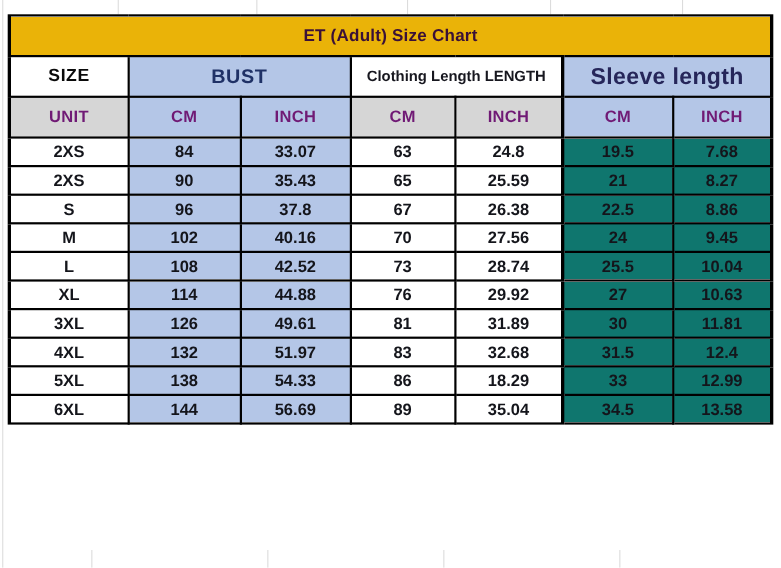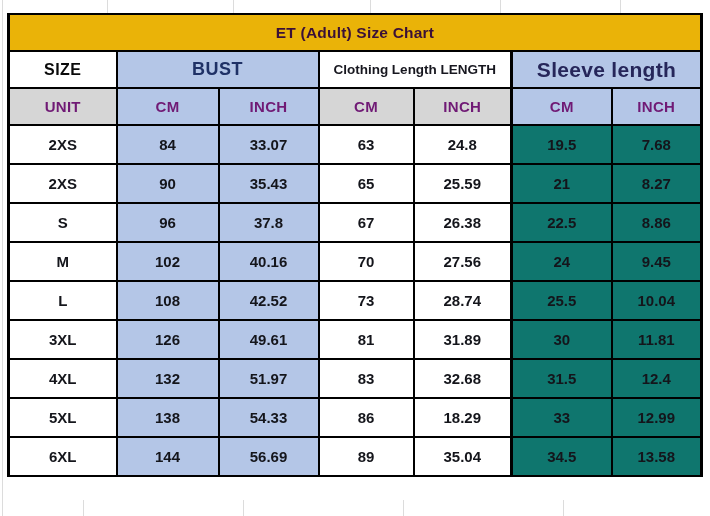--- a/index.html
+++ b/index.html
@@ -37,21 +37,21 @@
     white-space: nowrap;
   }
   
   .size-chart .sec-sleeve { border-left-width: 3px; }
   .size-chart tr > *:first-child { border-left-width: 3px; }
   .size-chart tr > *:last-child { border-right-width: 3px; }
 
   tr.row-title    { height: 37px; }
   tr.row-groups   { height: 37px; }
   tr.row-units    { height: 37px; }
-  tr.row-data     { height: 39px; }
+  tr.row-data     { height: 26px; }
 
   .bg-blue { background: #b4c6e7; }
   .bg-gray { background: #d6d6d6; }
   .bg-white { background: #ffffff; }
 
   .title-cell {
     font-size: 15.5px;
     font-weight: bold;
     color: #3a1038;
     letter-spacing: 0.2px;
@@ -182,20 +182,29 @@
       <tr class="row-data">
         <td class="c0">L</td>
         <td class="c1">108</td>
         <td class="c2">42.52</td>
         <td class="c3">73</td>
         <td class="c4">28.74</td>
         <td class="c5 sec-sleeve">25.5</td>
         <td class="c6">10.04</td>
       </tr>
       <tr class="row-data">
+        <td class="c0">XL</td>
+        <td class="c1">114</td>
+        <td class="c2">44.88</td>
+        <td class="c3">76</td>
+        <td class="c4">29.92</td>
+        <td class="c5 sec-sleeve">27</td>
+        <td class="c6">10.63</td>
+      </tr>
+      <tr class="row-data">
         <td class="c0">3XL</td>
         <td class="c1">126</td>
         <td class="c2">49.61</td>
         <td class="c3">81</td>
         <td class="c4">31.89</td>
         <td class="c5 sec-sleeve">30</td>
         <td class="c6">11.81</td>
       </tr>
       <tr class="row-data">
         <td class="c0">4XL</td>

